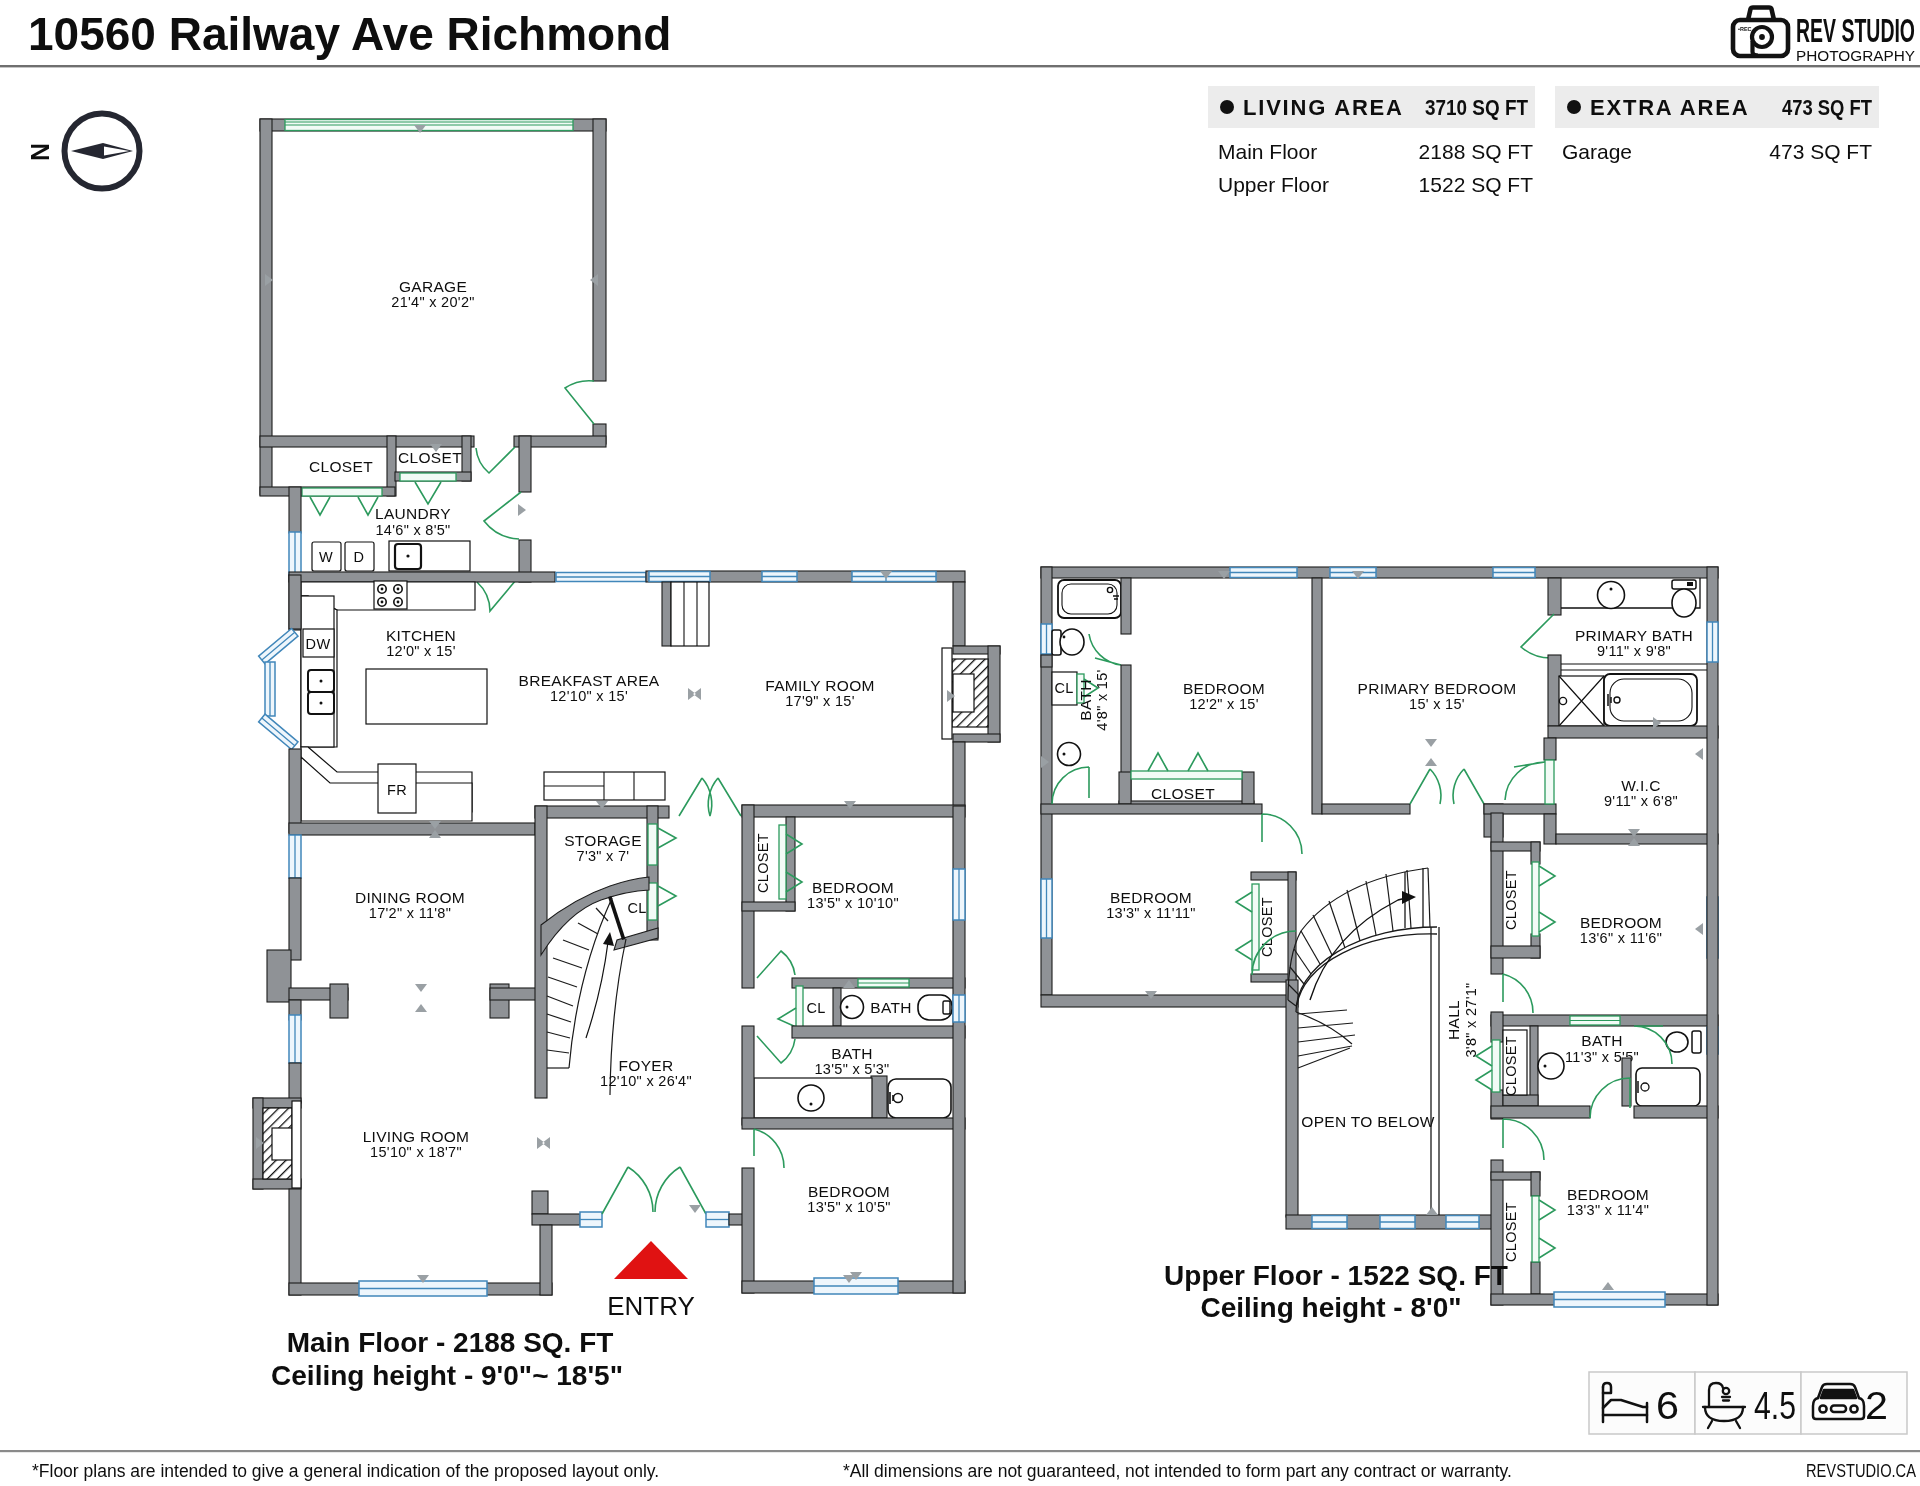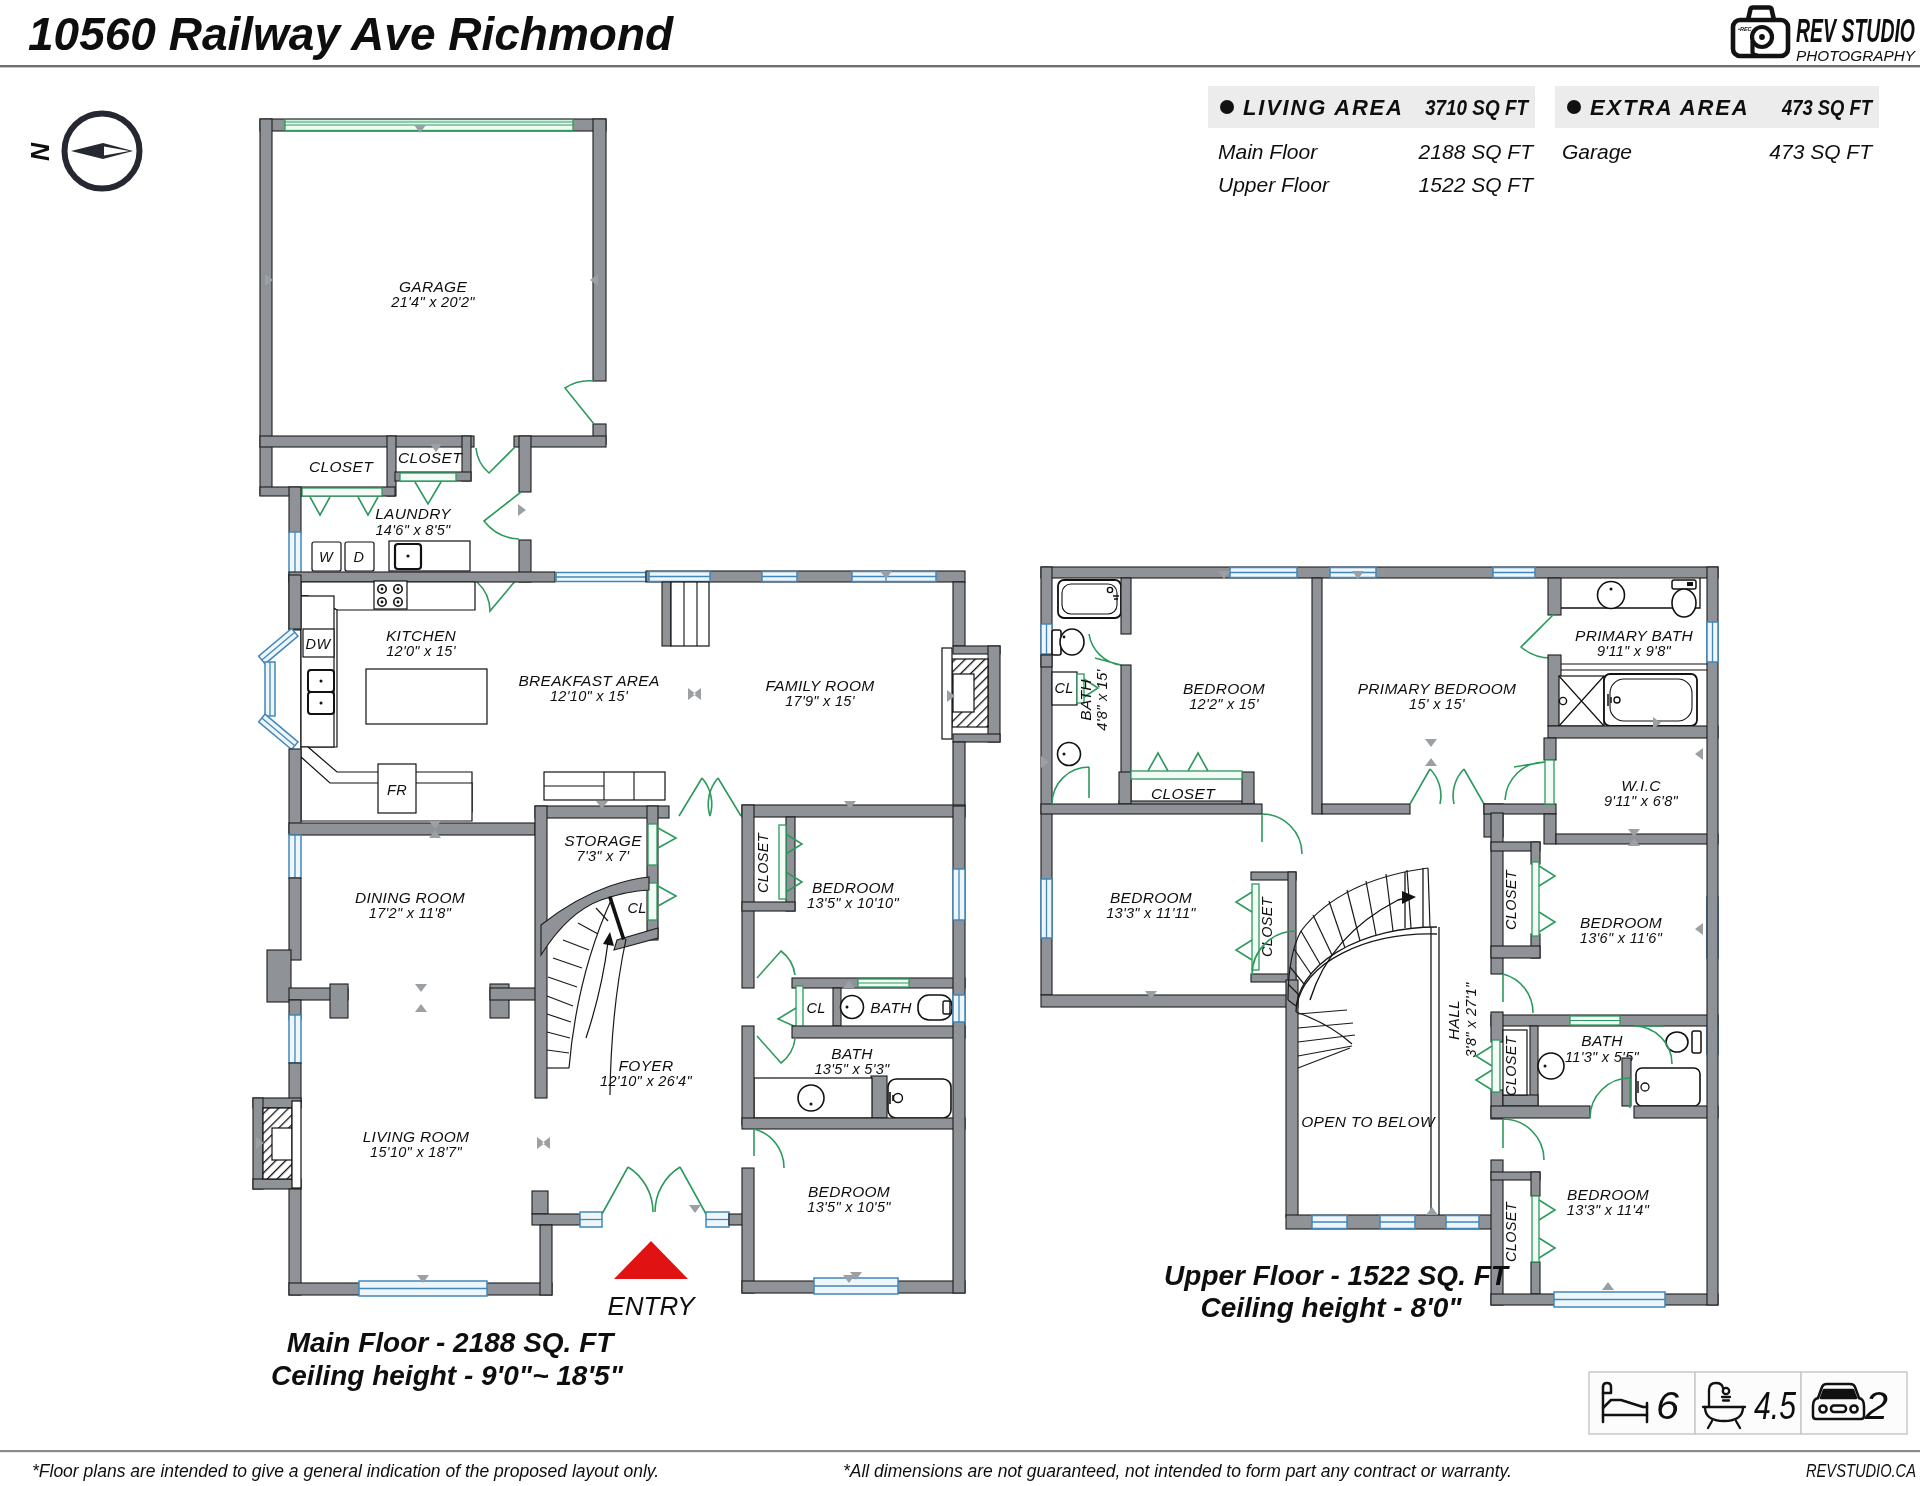--- a/index.html
+++ b/index.html
@@ -1,17 +1,17 @@
 <!DOCTYPE html>
 <html><head>
 <meta charset="utf-8">
 <style>
 html,body{margin:0;padding:0;background:#fff;}
 *{font-family:"Liberation Sans",sans-serif;}
-#page{position:relative;width:1920px;height:1486px;background:#ffffff;overflow:hidden;font-style:italic;}
+#page{position:relative;width:1920px;height:1486px;background:#ffffff;overflow:hidden;}
 svg{position:absolute;left:0;top:0;}
 text{fill:#0e0e0e;}
 .rm{font-size:15.5px;letter-spacing:.3px;}
 .dm{font-size:14.5px;letter-spacing:.3px;}
 .wall{fill:#8f9296;stroke:#1c1c1c;stroke-width:1.1;}
 .fxt{fill:#ffffff;stroke:#111;stroke-width:1.2;}
 .dr{fill:none;stroke:#2c9a5d;stroke-width:1.6;}
 .gw{fill:#f2fbf6;stroke:#2c9a5d;stroke-width:1.3;}
 .gl{stroke:#2c9a5d;stroke-width:1.2;}
 .bw{fill:#eef6fc;stroke:#4187ba;stroke-width:1.5;}

